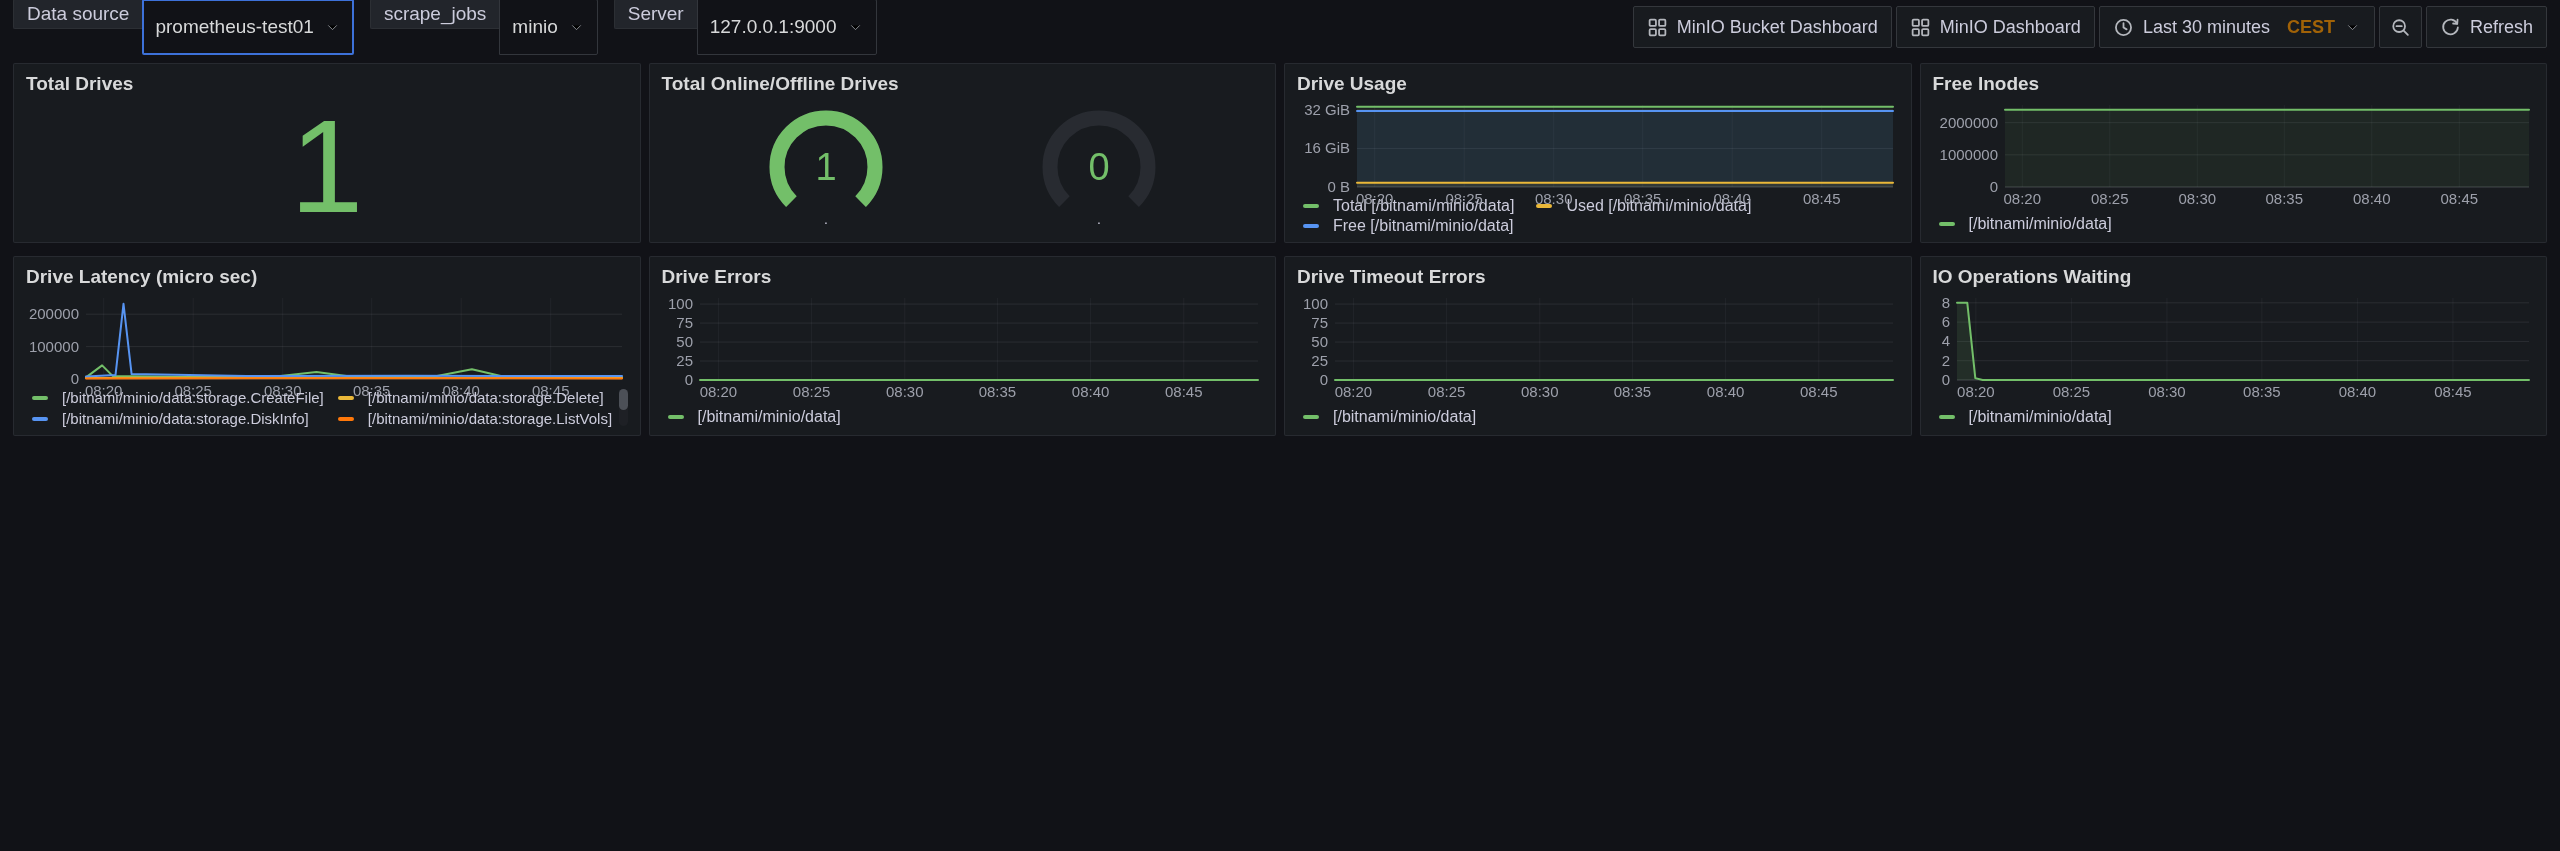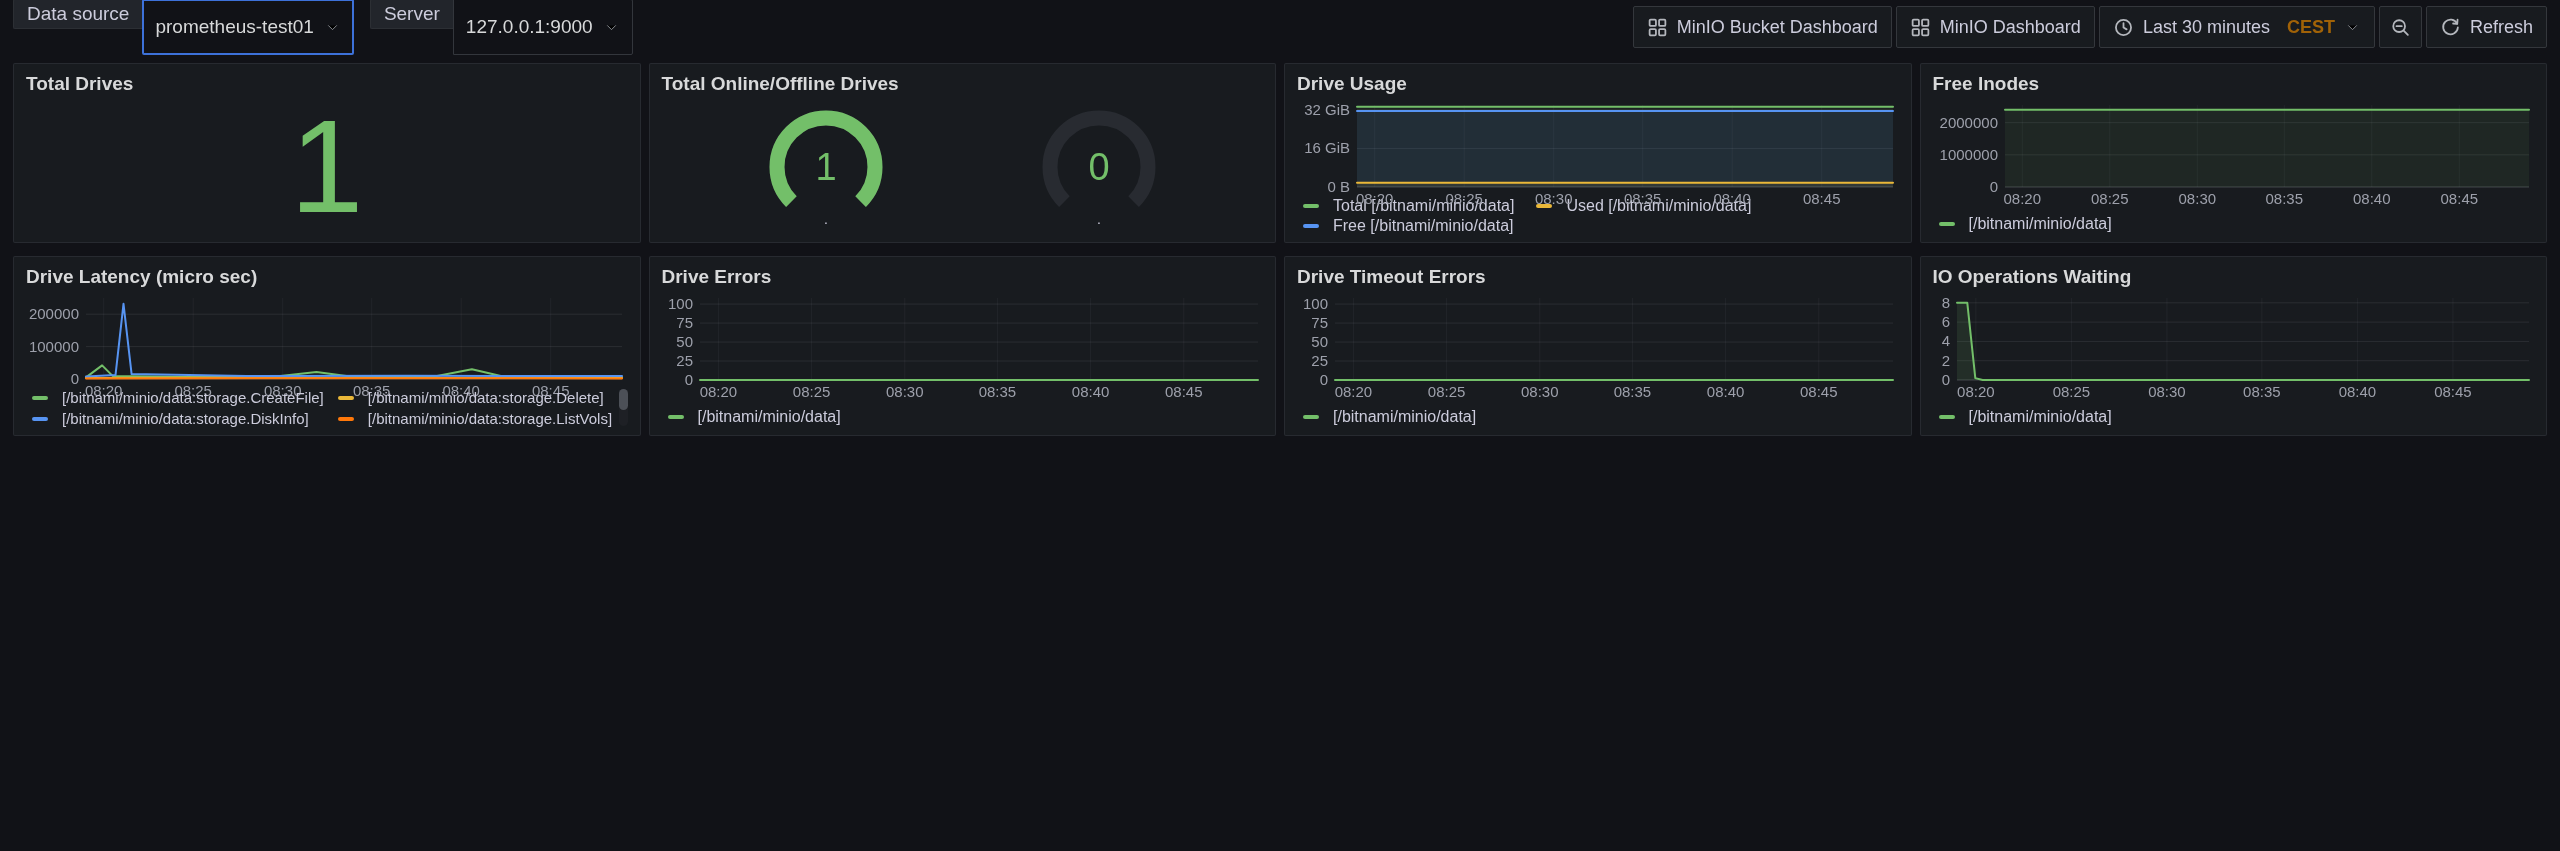--- a/index.html
+++ b/index.html
@@ -76,20 +76,29 @@
   .legend-scroll-thumb{position:absolute;top:0;left:0;width:100%;height:58%;background:#4c5057;border-radius:5px;cursor:grab;}
 </style>
 </head>
 <body>
 
 <header class="toolbar">
   <div class="var-group">
     <span class="var-label">Data source</span>
     <button class="var-value focused">
       <span>prometheus-test01</span>
+      <svg class="chev" viewBox="0 0 20 20">
+          <polyline points="5,7.5 10,12.5 15,7.5"></polyline>
+        </svg>
+    </button>
+  </div>
+  <div class="var-group">
+    <span class="var-label">scrape_jobs</span>
+    <button class="var-value">
+      <span>minio</span>
       <svg class="chev" viewBox="0 0 20 20">
           <polyline points="5,7.5 10,12.5 15,7.5"></polyline>
         </svg>
     </button>
   </div>
   <div class="var-group">
     <span class="var-label">Server</span>
     <button class="var-value">
       <span>127.0.0.1:9000</span>
       <svg class="chev" viewBox="0 0 20 20">

